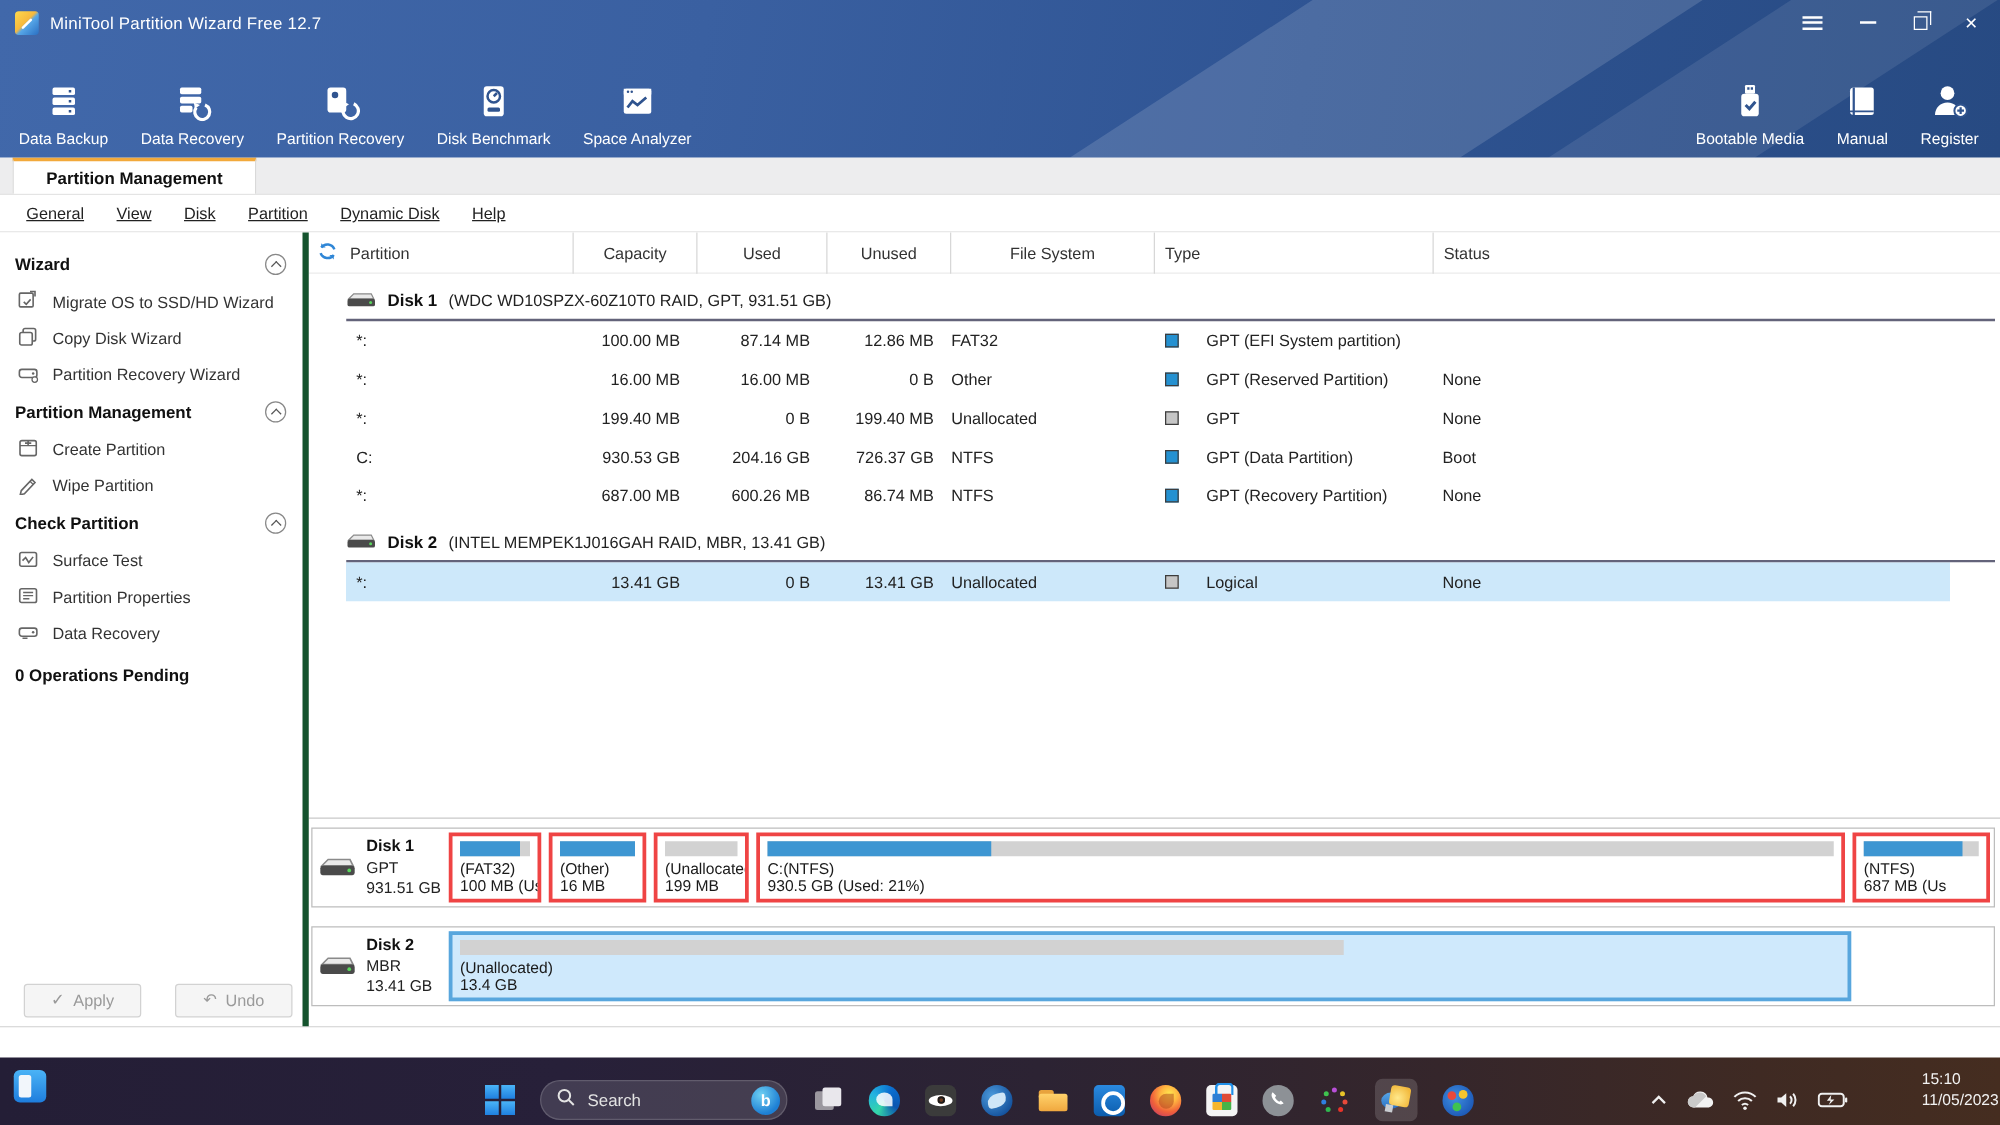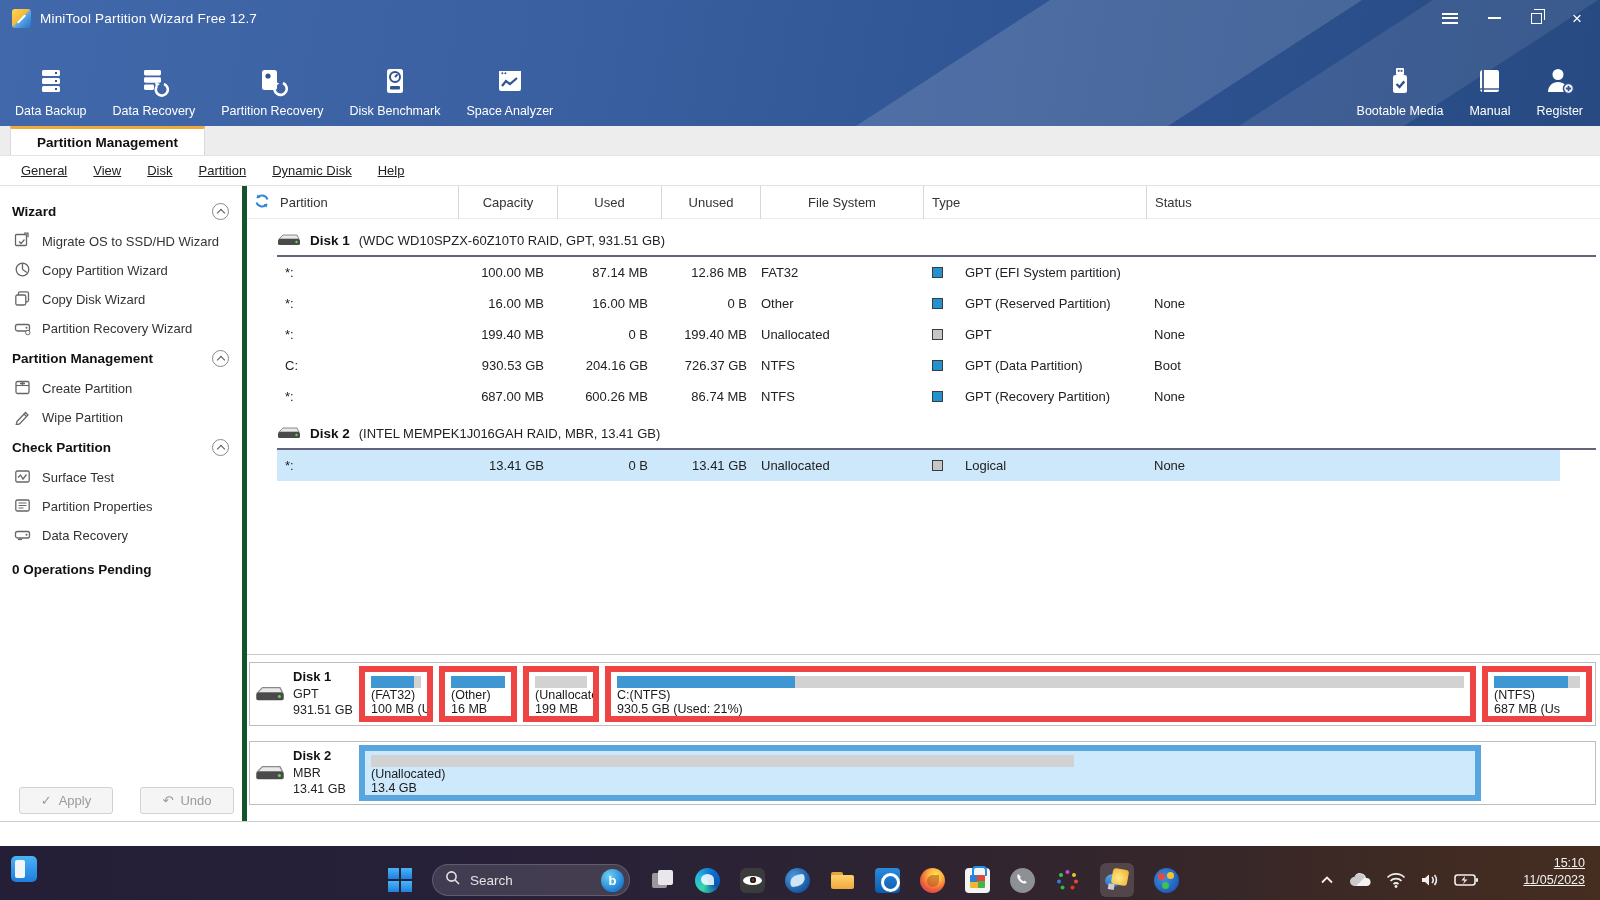--- a/index.html
+++ b/index.html
@@ -81,21 +81,21 @@
   .sq[data-variant="gray"] { background:#c6c6c6; }
 
   
   .diskmap { border-top:1px solid #c9c9c9; padding:7px 4px 0 2px; display:flex; flex-direction:column; gap:15px; }
   .disk-strip { border:1px solid #bdbdbd; height:64px; display:flex; padding:2px; background:#fff; }
   .strip-label { width:106px; flex:none; display:flex; align-items:center; gap:8px; padding-left:3px; }
   .strip-text { line-height:1.3; }
   .strip-name { font-weight:bold; font-size:13px; color:#111; }
   .strip-sub { font-size:12.5px; color:#222; }
   .blocks { flex:1; display:flex; gap:6px; padding:1px; min-width:0; }
-  .block { border:6px solid #ef4444; padding:4px 6px 3px 6px; display:flex; flex-direction:column; background:#fff; overflow:hidden; cursor:pointer; }
+  .block { border:3px solid #ef4444; padding:4px 6px 3px 6px; display:flex; flex-direction:column; background:#fff; overflow:hidden; cursor:pointer; }
   .block .l1, .block .l2 { font-size:12.5px; color:#1a1a1a; white-space:nowrap; }
   .block .l1 { margin-top:auto; }
   .bar { height:12px; background:#d2d2d2; width:var(--barw,100%); position:relative; flex:none; }
   .bar-fill { position:absolute; left:0; top:0; bottom:0; background:#3e96d2; width:var(--fill,0%); }
   .block.selected { background:#cfe9fc; border-color:#58a6dd; }
   .b-fat32 { width:74px; flex:none; } .b-other { width:78px; flex:none; } .b-unalloc { width:76px; flex:none; }
   .b-c { flex:1; } .b-ntfs { width:110px; flex:none; }
   .b-d2 { width:91%; flex:none; }
 
   
@@ -139,21 +139,21 @@
   .dots-ico { border-radius:50%; }
   .mt-active { background:rgba(255,255,255,.15); border-radius:6px; padding:4px; cursor:pointer; }
   .mt-ico { width:26px; height:26px; position:relative; }
   .mt-ico::before { content:""; position:absolute; left:1px; top:7px; width:16px; height:13px; border-radius:50%; background:linear-gradient(180deg,#57a7e8,#2a6fc2); }
   .mt-ico::after { content:""; position:absolute; left:8px; top:2px; width:16px; height:16px; border-radius:3px;
     background:radial-gradient(circle at 40% 60%,#ffe98c,#f2b93c 80%); transform:rotate(10deg); box-shadow:-7px 11px 0 -5px #c9cdd2; }
   .palette-ico { border-radius:50%; background:radial-gradient(circle at 40% 40%,#3f8fe0,#1b56b4 80%); }
   .palette-ico::before { content:""; position:absolute; left:4px; top:5px; width:7px; height:7px; border-radius:50%; background:#e8493c; box-shadow:9px -1px 0 #f5c52e, 4px 9px 0 #3fc24f; }
   .tb-tray { position:absolute; right:122px; display:flex; align-items:center; gap:14px; }
   .tray-svg { display:block; }
-  .tb-clock { position:absolute; right:15px; top:9px; text-align:right; font-size:12.5px; line-height:1.35; color:#f2f2f2; cursor:default;text-decoration:underline; }
+  .tb-clock { position:absolute; right:1px; top:9px; font-size:12.5px; line-height:1.35; color:#f2f2f2; cursor:default; }
 
   .disk-drive-ico { display:block; }
 </style>
 </head>
 <body>
 
 <div class="screen">
 
   <div class="app-window">
 
@@ -298,27 +298,20 @@
           <span>Wizard</span>
           <span class="chev-circle"></span>
         </div>
         <div class="side-item">
           <span><svg width="17" height="17" viewBox="0 0 17 17">
                 <rect x="1.5" y="2.5" width="11" height="11" rx="1" fill="none" stroke="#666" stroke-width="1.3"></rect>
                 <path d="M10 1.2h4v4" fill="none" stroke="#666" stroke-width="1.3"></path>
                 <path d="M5 9.5l2 2 3.5-4" fill="none" stroke="#666" stroke-width="1.3"></path>
               </svg></span>
           <span>Migrate OS to SSD/HD Wizard</span>
-        </div>
-        <div class="side-item">
-          <span><svg width="17" height="17" viewBox="0 0 17 17">
-                <circle cx="8.5" cy="8.5" r="6.3" fill="none" stroke="#666" stroke-width="1.3"></circle>
-                <path d="M8.5 8.5V2.2M8.5 8.5l4.4 3" fill="none" stroke="#666" stroke-width="1.3"></path>
-              </svg></span>
-          <span>Copy Partition Wizard</span>
         </div>
         <div class="side-item">
           <span><svg width="17" height="17" viewBox="0 0 17 17">
                 <rect x="4.5" y="1.8" width="10" height="10" rx="1.5" fill="none" stroke="#666" stroke-width="1.3"></rect>
                 <rect x="1.8" y="5" width="10" height="10" rx="1.5" fill="#fff" stroke="#666" stroke-width="1.3"></rect>
               </svg></span>
           <span>Copy Disk Wizard</span>
         </div>
         <div class="side-item">
           <span><svg width="17" height="17" viewBox="0 0 17 17">

